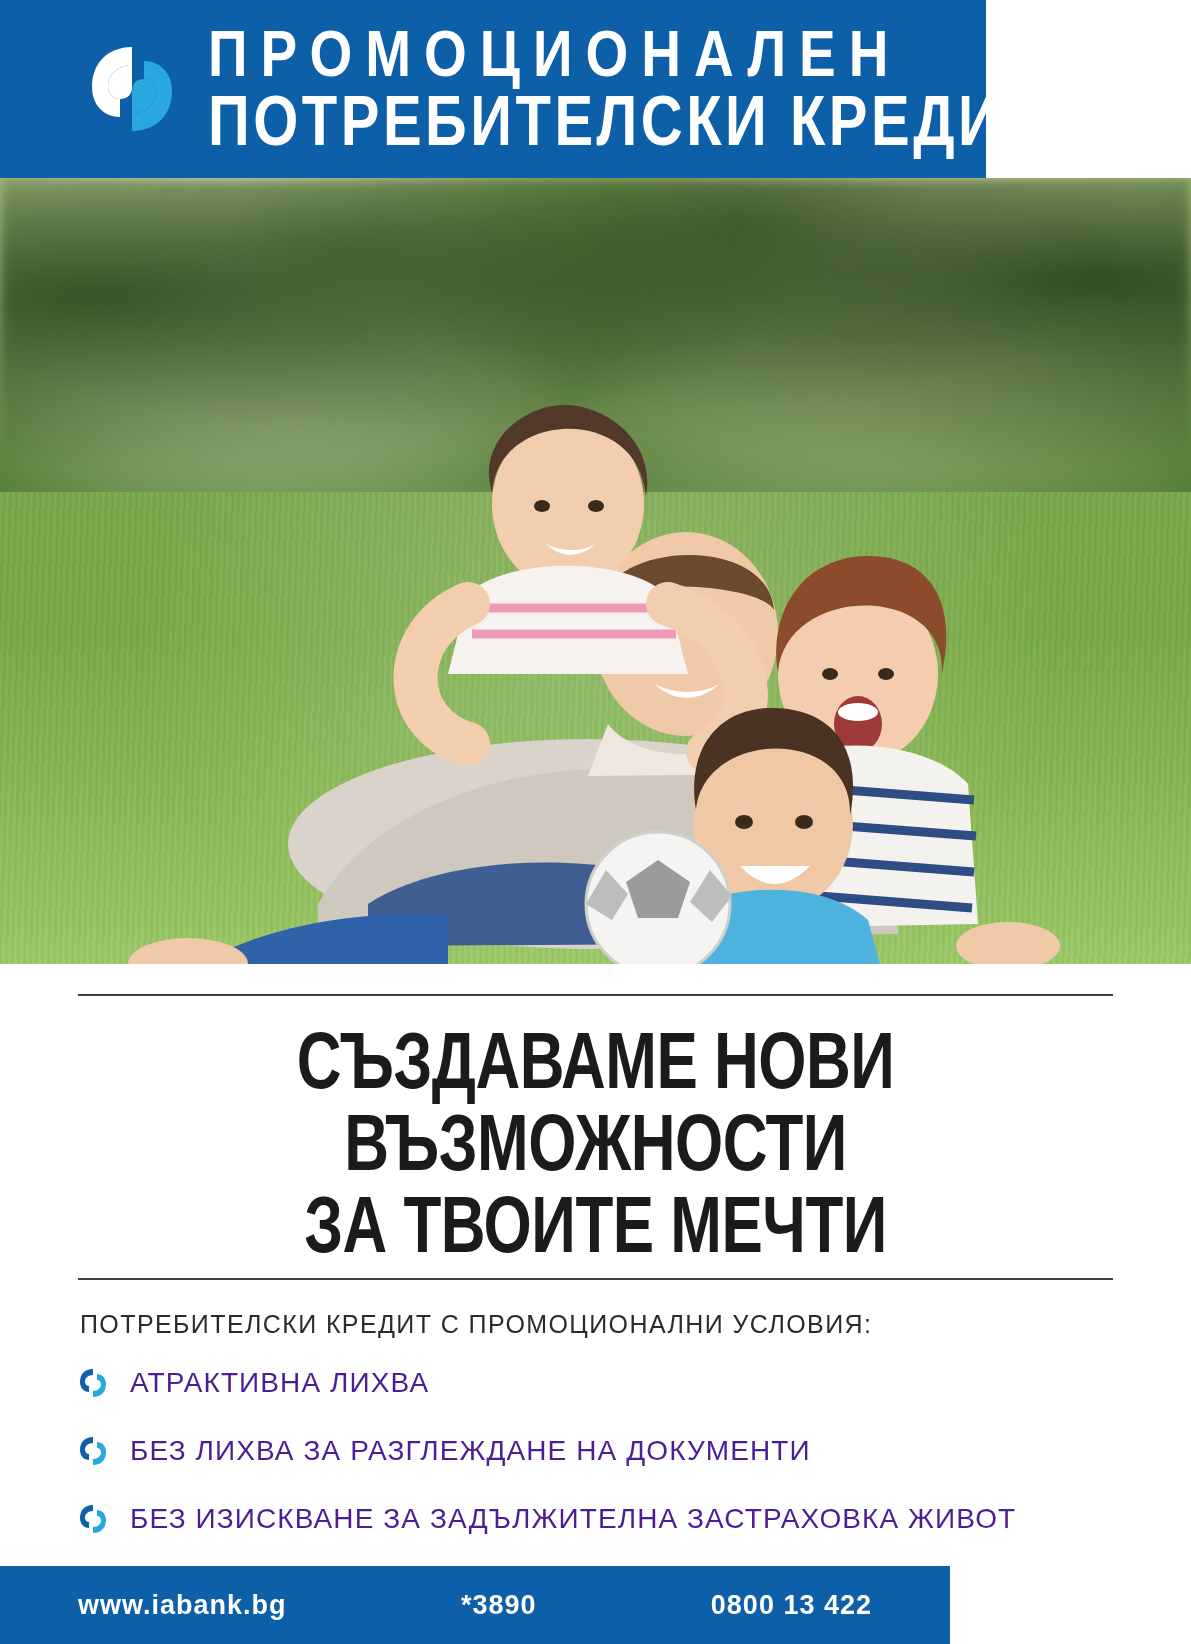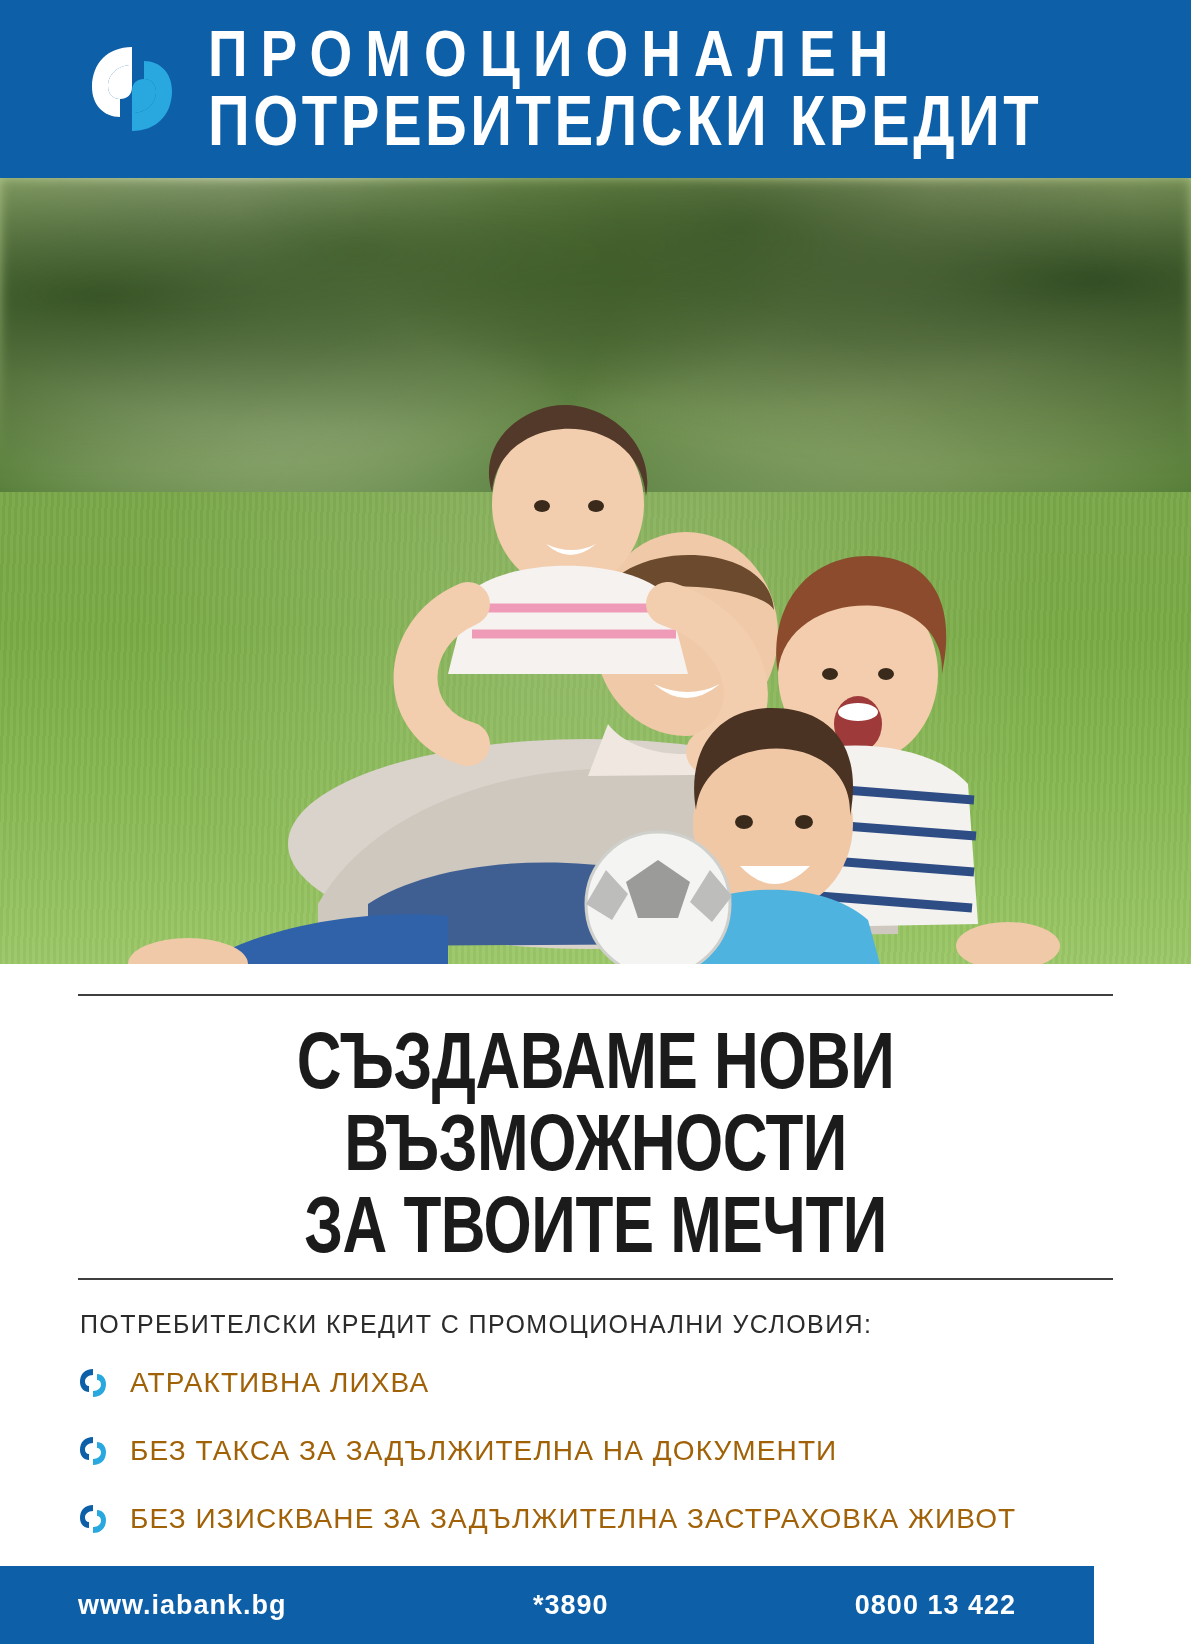--- a/index.html
+++ b/index.html
@@ -17,21 +17,21 @@
     position: relative;
     width: 1191px;
     height: 1644px;
     background: #ffffff;
     box-sizing: border-box;
   }
 
   
   .header {
     position: relative;
-    width: 1191px;
+    width: 986px;
     height: 178px;
     background: #0d5fa8;
     display: flex;
     align-items: center;
     padding: 0 0 0 86px;
     box-sizing: border-box;
   }
   .logo-mark {
     position: relative;
     width: 92px;
@@ -164,32 +164,32 @@
     margin-bottom: 36px;
   }
   .bullet-icon {
     width: 30px;
     height: 30px;
     flex: 0 0 auto;
     margin-right: 22px;
   }
   .bullet-icon svg { display: block; }
   .bullet-text {
-    color: #a16207;
+    color: #4c1d95;
     font-size: 28px;
     letter-spacing: 1.1px;
     font-family: "Liberation Sans", sans-serif;
   }
 
   
   .footer {
     position: absolute;
     left: 0;
     bottom: 0;
-    width: 1094px;
+    width: 950px;
     height: 78px;
     background: #0d5fa8;
     display: flex;
     align-items: center;
     justify-content: space-between;
     padding: 0 78px;
     box-sizing: border-box;
   }
   .footer span {
     color: #ffffff;
@@ -306,21 +306,21 @@
         <span class="bullet-text">АТРАКТИВНА ЛИХВА</span>
       </div>
 
       <div class="bullet">
         <span class="bullet-icon">
           <svg viewBox="0 0 30 30" width="30" height="30" aria-hidden="true">
             <path d="M15 1 C7 1 2 6 2 14 C2 20 6 24 11 24 L11 18 C8.5 18 7 16 7 13.5 C7 10 10 7 15 7 Z" fill="#0d5fa8"></path>
             <path d="M15 29 C23 29 28 24 28 16 C28 10 24 6 19 6 L19 12 C21.5 12 23 14 23 16.5 C23 20 20 23 15 23 Z" fill="#29a8e0"></path>
           </svg>
         </span>
-        <span class="bullet-text">БЕЗ ТАКСА ЗА ЗАДЪЛЖИТЕЛНА НА ДОКУМЕНТИ</span>
+        <span class="bullet-text">БЕЗ ЛИХВА ЗА РАЗГЛЕЖДАНЕ НА ДОКУМЕНТИ</span>
       </div>
 
       <div class="bullet">
         <span class="bullet-icon">
           <svg viewBox="0 0 30 30" width="30" height="30" aria-hidden="true">
             <path d="M15 1 C7 1 2 6 2 14 C2 20 6 24 11 24 L11 18 C8.5 18 7 16 7 13.5 C7 10 10 7 15 7 Z" fill="#0d5fa8"></path>
             <path d="M15 29 C23 29 28 24 28 16 C28 10 24 6 19 6 L19 12 C21.5 12 23 14 23 16.5 C23 20 20 23 15 23 Z" fill="#29a8e0"></path>
           </svg>
         </span>
         <span class="bullet-text">БЕЗ ИЗИСКВАНЕ ЗА ЗАДЪЛЖИТЕЛНА ЗАСТРАХОВКА ЖИВОТ</span>

